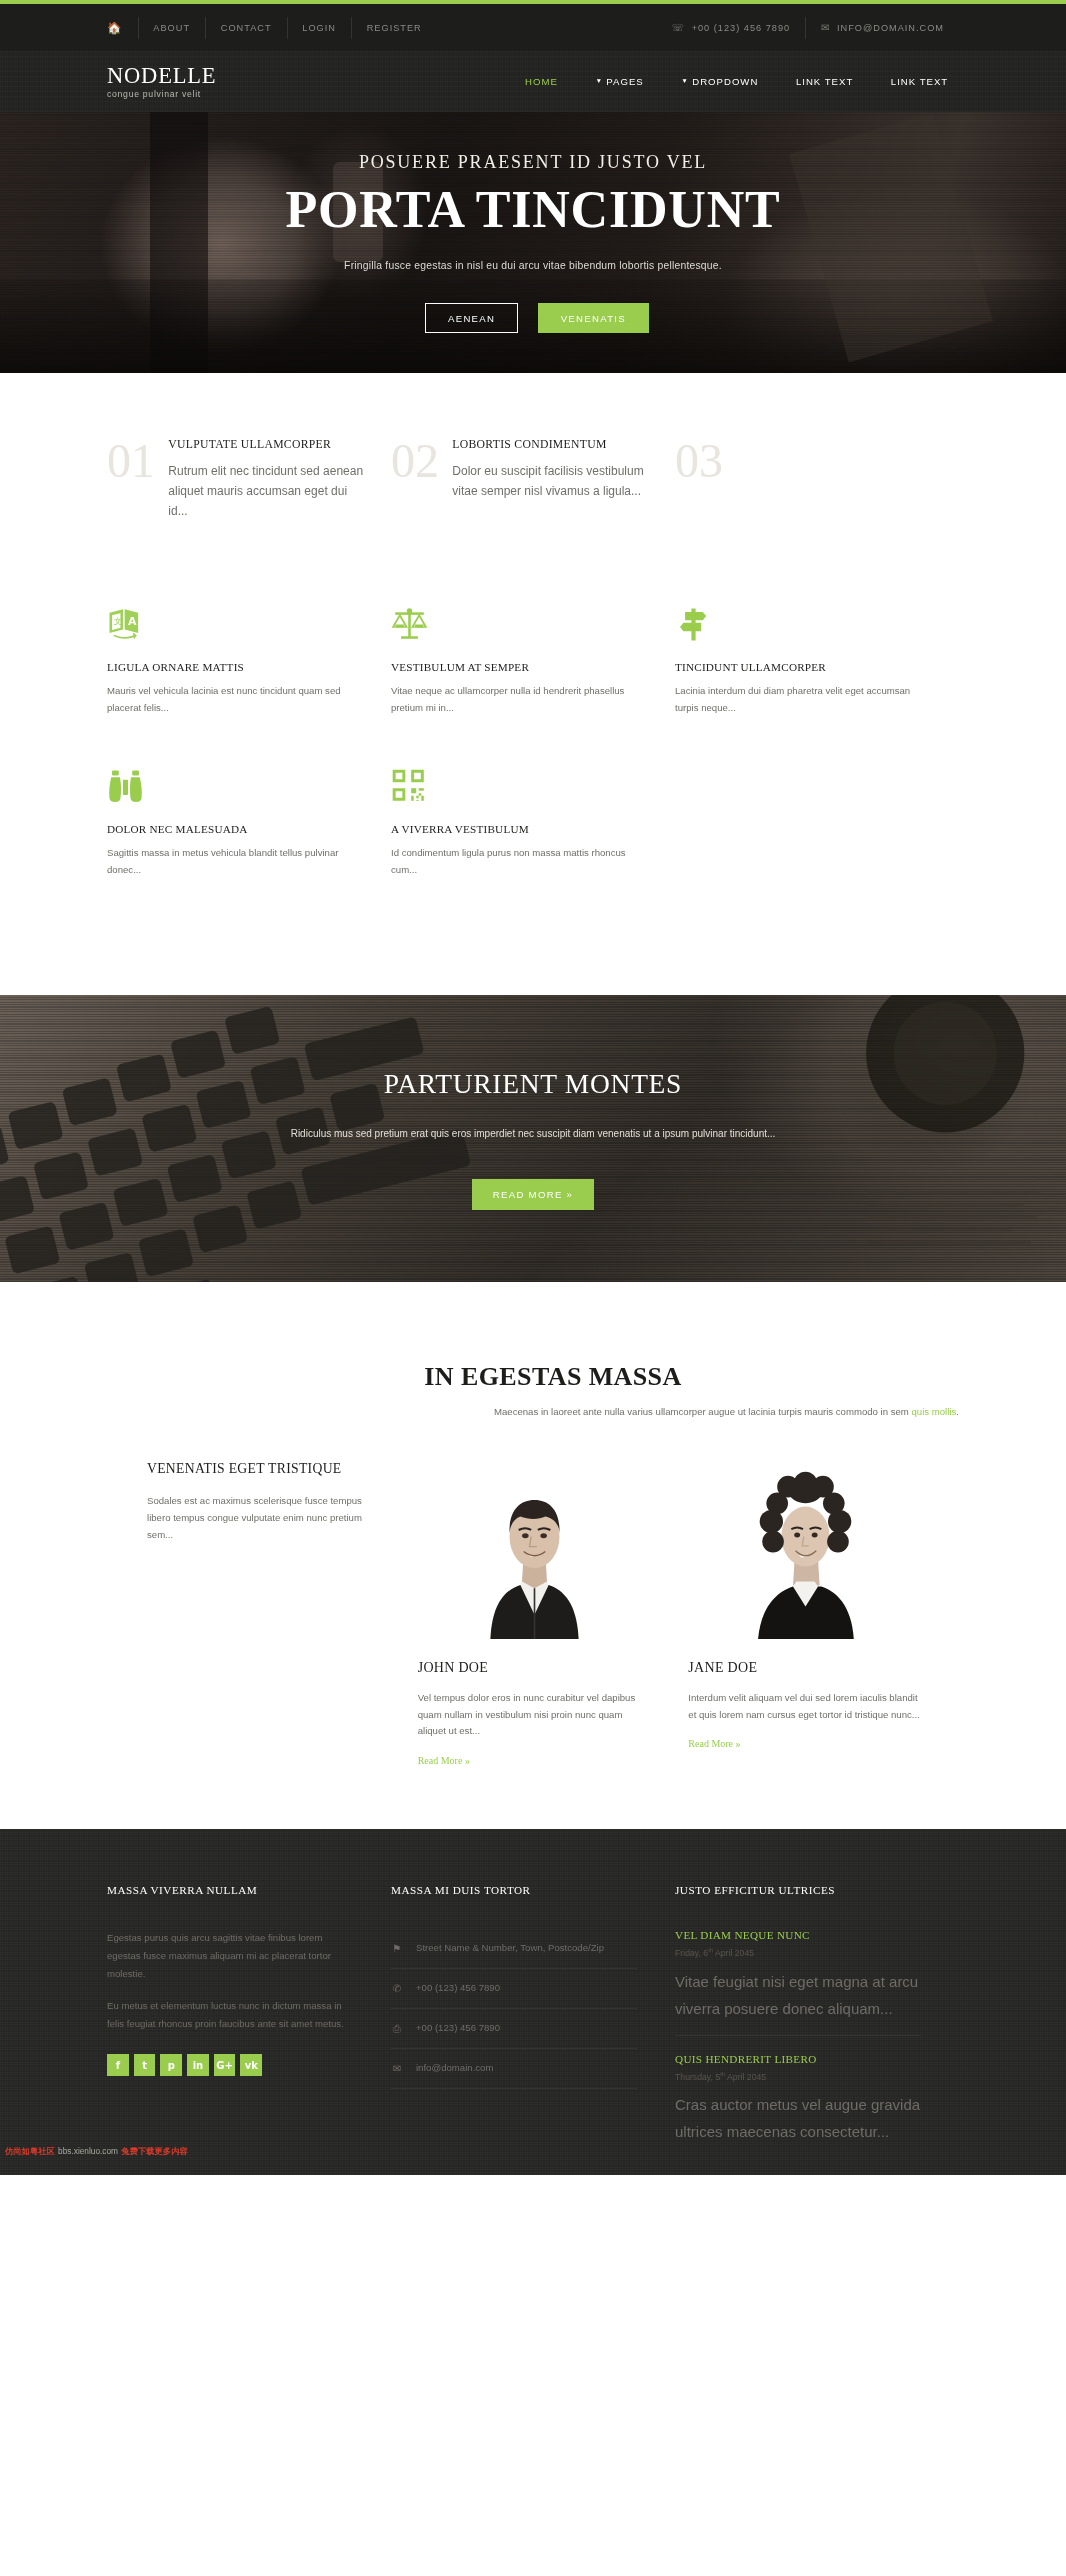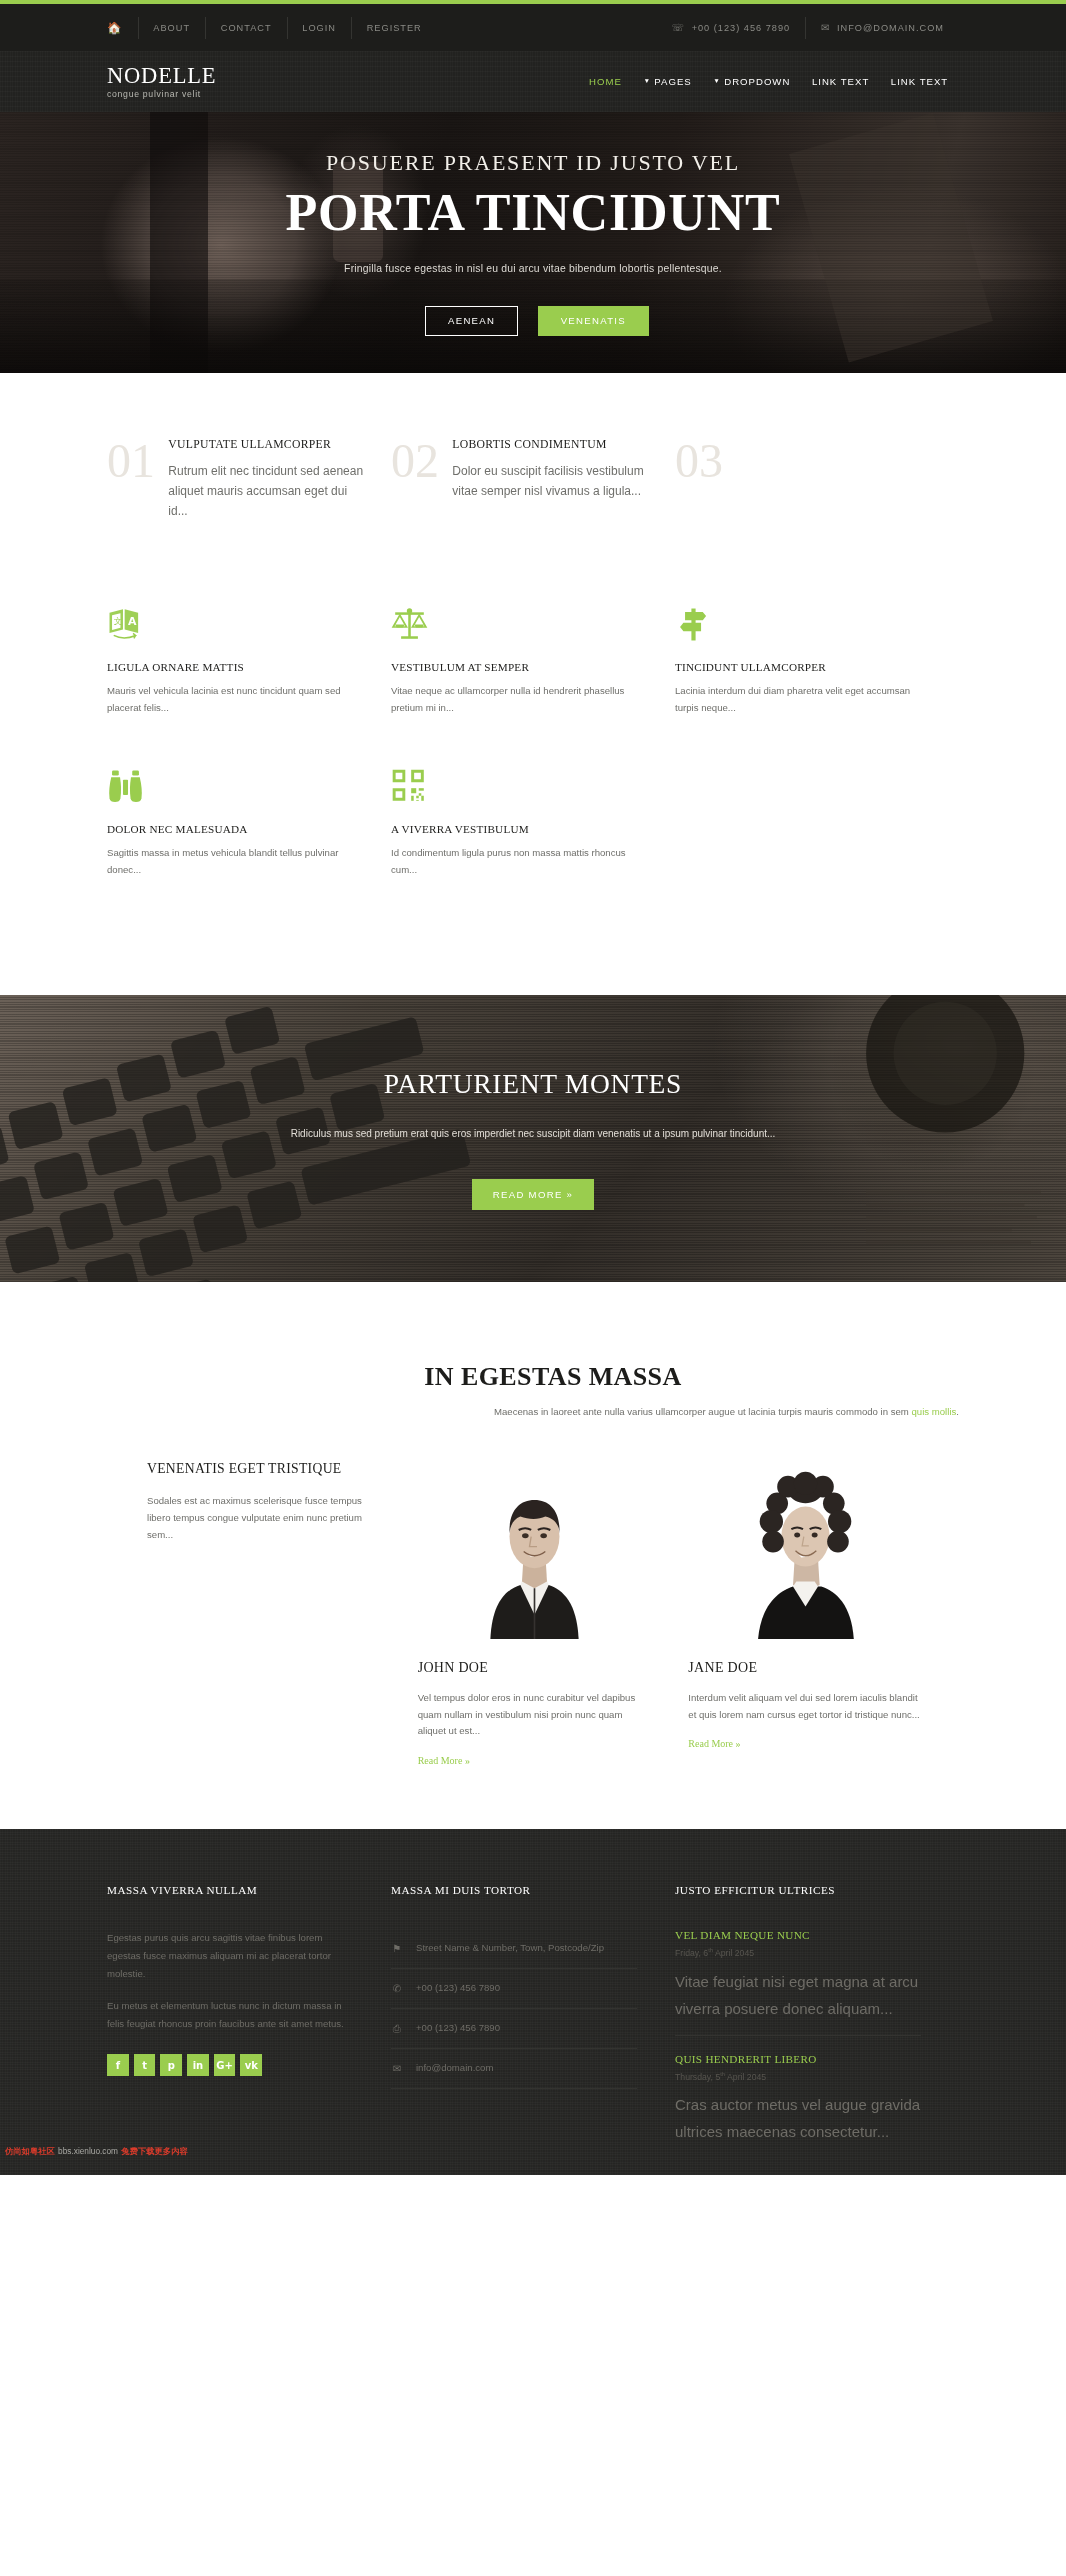--- a/index.html
+++ b/index.html
@@ -60,21 +60,21 @@
     font-size: 22.5px;
     letter-spacing: 0.8px;
     line-height: 1.05;
   }
   .brand-tag {
     color: #b9b9b2;
     font-size: 8.7px;
     letter-spacing: 0.7px;
     margin-top: 1.7px;
   }
-  .mainnav { display: flex; align-items: center; gap: 0; }
+  .mainnav { display: flex; align-items: center; gap: 16px; }
   .nav-item {
     color: #ffffff;
     font-size: 9.6px;
     letter-spacing: 1px;
     padding: 0 10.8px;
     text-decoration: none;
     display: flex;
     align-items: center;
     gap: 3.3px;
   }
@@ -107,21 +107,21 @@
     opacity:.7;
   }
   .hero-shape {
     position:absolute;
     background: rgba(20,16,14,.55);
   }
   .hero-inner { position: relative; z-index: 3; text-align: center; width: 100%; }
   .hero-sub {
     font-family: "Liberation Serif", serif;
     color: #f2efe9;
-    font-size: 22px;
+    font-size: 18px;
     letter-spacing: 1.8px;
     margin-bottom: 8.3px;
   }
   .hero-title {
     font-family: "Liberation Serif", serif;
     color: #ffffff;
     font-size: 52px;
     letter-spacing: 0.8px;
     line-height: 1.1;
   }

